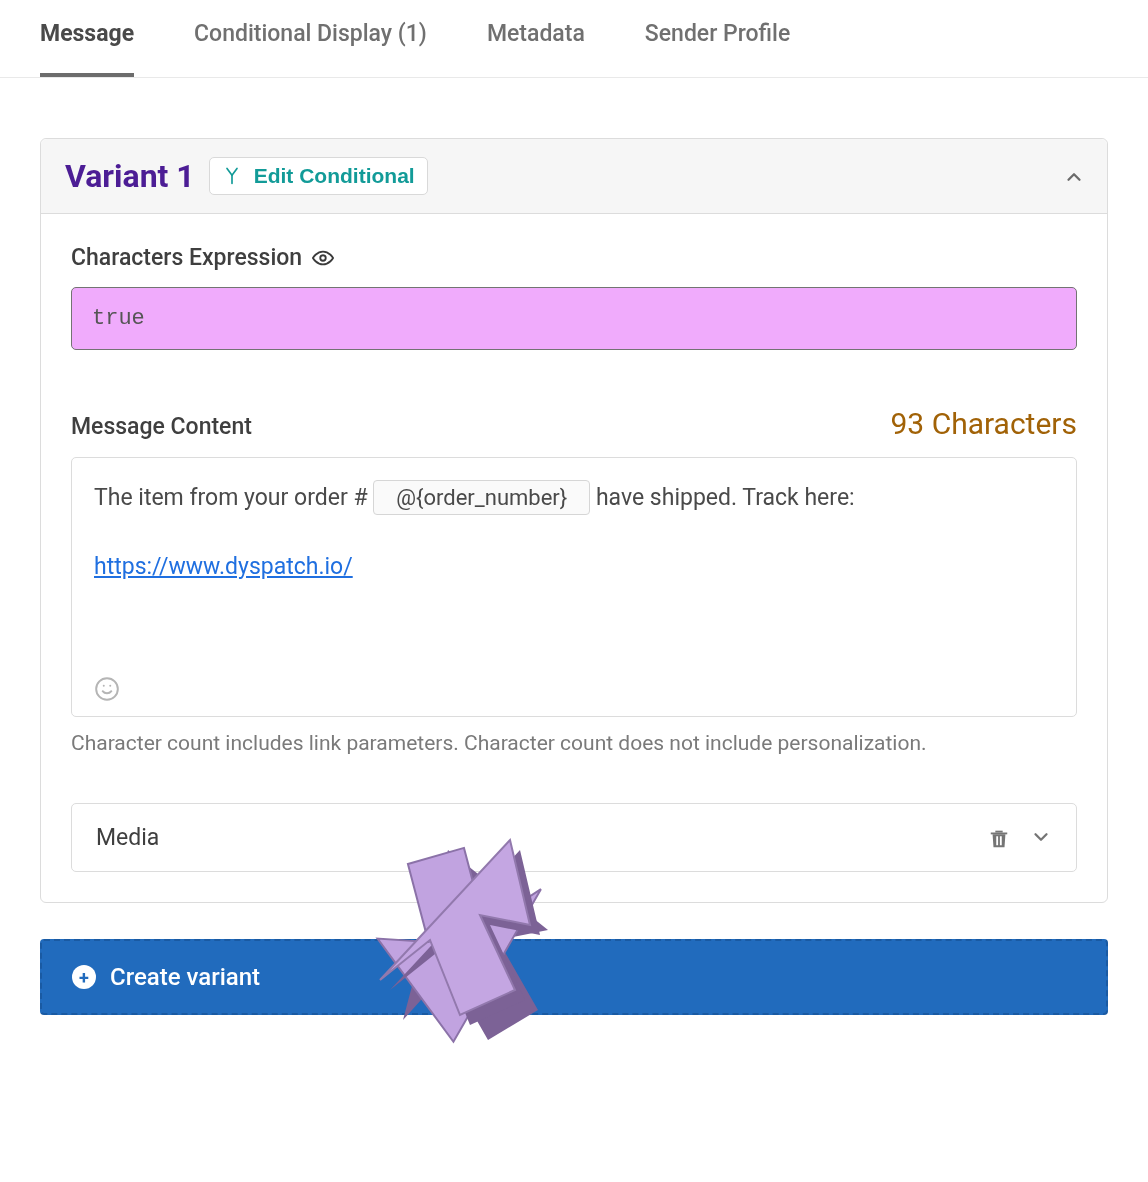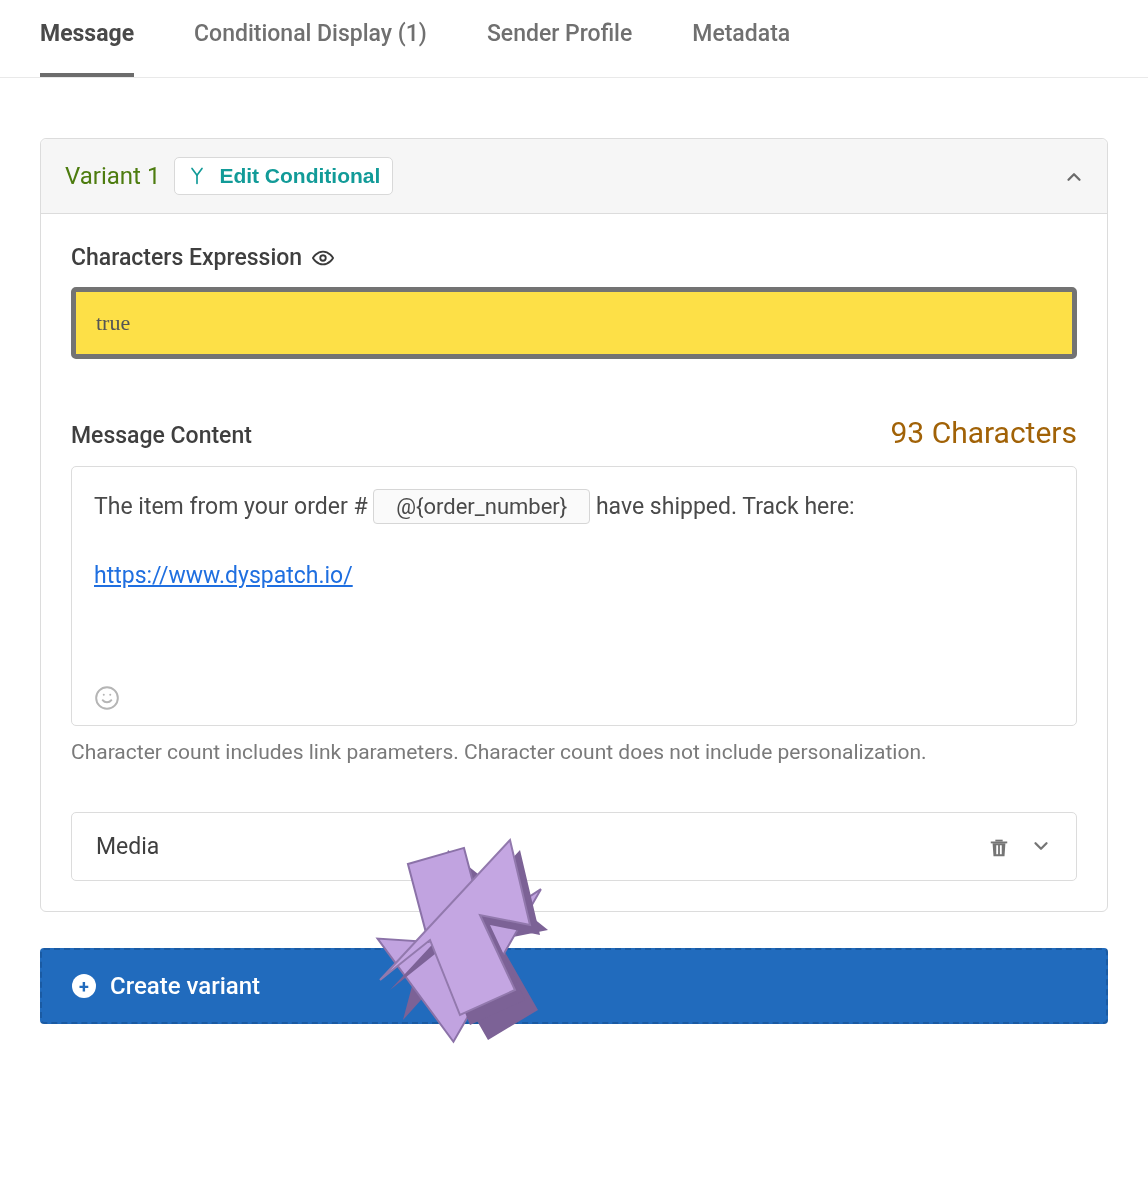--- a/index.html
+++ b/index.html
@@ -43,23 +43,23 @@
     display: flex;
     align-items: center;
     justify-content: space-between;
   }
   .variant-header-left {
     display: flex;
     align-items: center;
     gap: 14px;
   }
   .variant-title {
-    font-size: 24px;
-    font-weight: 400;
-    color: #4d7c0f;
+    font-size: 32px;
+    font-weight: 700;
+    color: #4c1d95;
   }
   .edit-conditional-btn {
     display: inline-flex;
     align-items: center;
     gap: 12px;
     background: #fff;
     border: 1px solid #d9d9d9;
     border-radius: 5px;
     padding: 6px 12px;
     font-size: 21px;
@@ -81,25 +81,25 @@
     gap: 10px;
     margin-bottom: 16px;
   }
   .section-label {
     font-size: 23px;
     color: #3f3f3f;
     font-weight: 500;
   }
   .eye-icon { color:#3a3a3a; }
   .expr-box {
-    border: 5px solid #737373;
+    border: 1px solid #737373;
     border-radius: 5px;
-    background: #fde047;
+    background: #f0abfc;
     padding: 18px 20px;
-    font-family: Liberation Serif, serif;
+    font-family: Liberation Mono, monospace;
     font-size: 22px;
     color: #555;
   }
   .msg-header {
     display: flex;
     justify-content: space-between;
     align-items: baseline;
     margin-top: 56px;
     margin-bottom: 16px;
   }
@@ -197,22 +197,22 @@
   svg { display:block; }
 </style>
 </head>
 <body>
 
 <div class="wrap">
 
 <div class="tabs">
   <div class="tab active">Message</div>
   <div class="tab">Conditional Display (1)</div>
+  <div class="tab">Metadata</div>
   <div class="tab">Sender Profile</div>
-  <div class="tab">Metadata</div>
 </div>
 
 <div class="container">
 
   <div class="variant-panel">
 
     <div class="variant-header">
       <div class="variant-header-left">
         <span class="variant-title">Variant 1</span>
         <button class="edit-conditional-btn">

